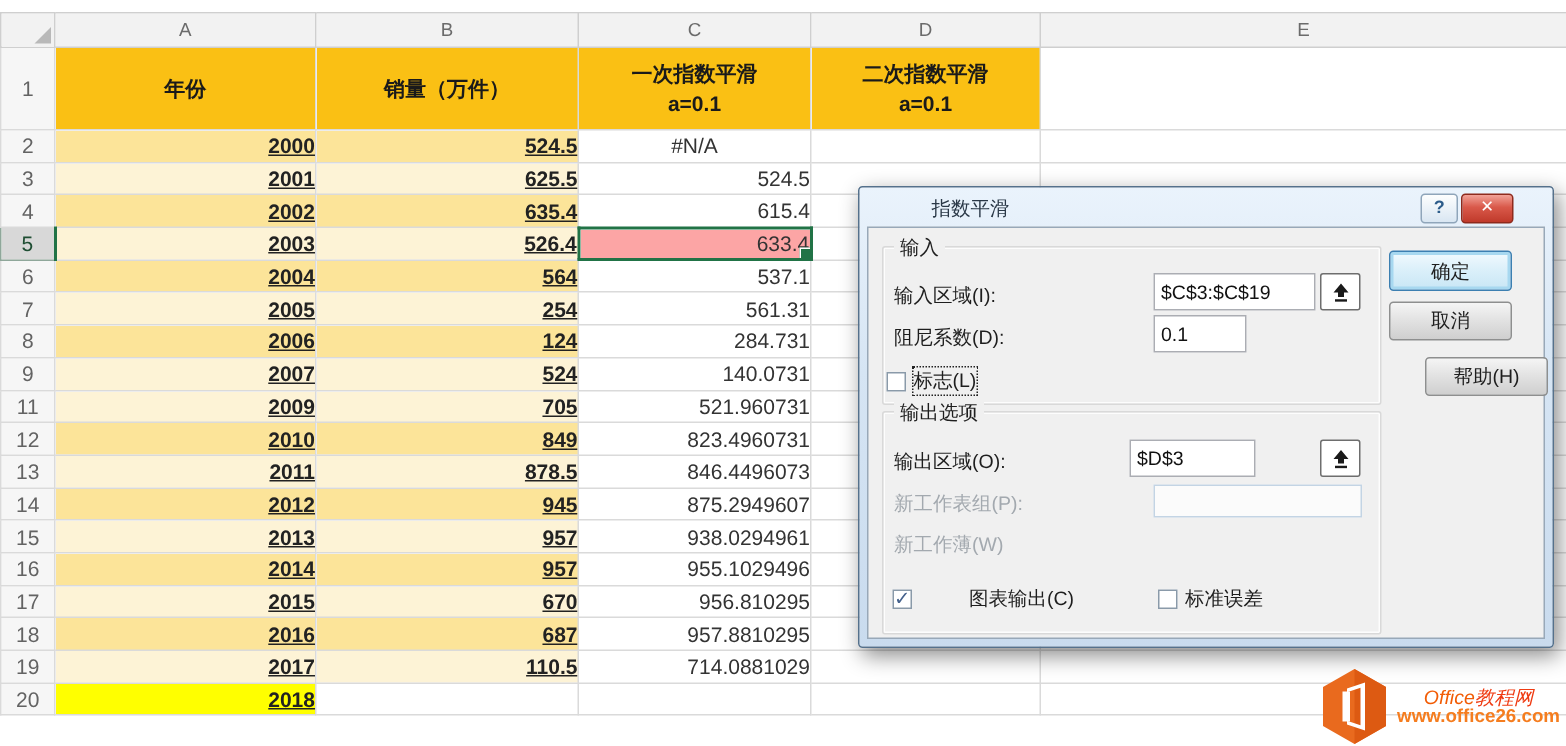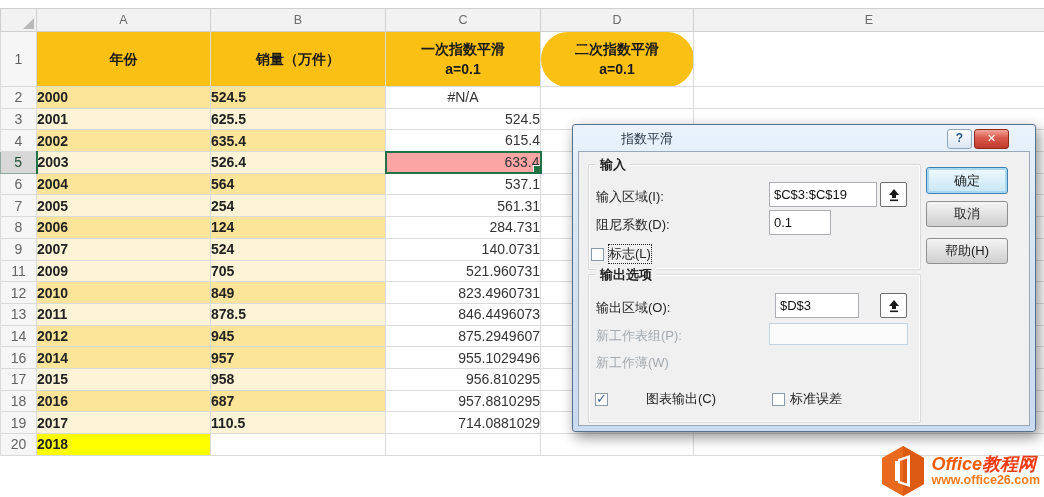--- a/index.html
+++ b/index.html
@@ -11,28 +11,28 @@
                 border:1px solid #DADADA;padding:0;font-size:14px;vertical-align:middle;}
   tr.letters td{height:23px;background:#F2F2F2;color:#6B6B6B;font-size:12.5px;
                 text-align:center;border-color:#CFCFCF;}
   td.corner{position:relative;background:#F2F2F2;}
   td.corner::after{content:"";position:absolute;right:2px;bottom:2px;width:0;height:0;
                 border-left:11px solid transparent;border-bottom:11px solid #B9B9B9;}
   td.sel-col{background:#D8D8D8;border-bottom:2px solid #217346;color:#1F4E33;}
   tr.header{height:55px;}
   td.gold{background:#FAC014;color:#1A1A1A;font-weight:bold;font-size:15px;
           text-align:center;line-height:1.45;border-color:#FAC014;border-right:2px solid #FFF;}
-  td.gold.last{border-right:1px solid #DADADA;border-radius:27px;}
+  td.gold.last{border-right:1px solid #DADADA;}
   td.rowhead{background:#F6F6F6;color:#636363;font-size:12.5px;text-align:center;border-color:#CFCFCF;}
   td.rowhead.sel{background:#D8D8D8;border:1px solid #8FA79A;border-right:2px solid #217346;color:#1F4E33;}
   tr.data{height:21.7px;}
   td.band-dark{background:#FCE499;}
   td.band-light{background:#FDF3D6;}
   td.yellow{background:#FFFF00;}
-  td.ab{font-weight:bold;text-align:left;color:#222;}
+  td.ab{font-weight:bold;text-align:right;color:#222;text-decoration:underline;}
   td.cval{text-align:right;padding-right:5px;font-size:13.5px;color:#333;background:#fff;}
   td.cval.center{text-align:center;padding-right:0;}
   td.blank{background:#fff;}
   td.active-cell{border:2px solid #217346 !important;position:relative;background:#fca5a5;}
   td.active-cell::after{content:"";position:absolute;right:-1px;bottom:-1px;width:6px;height:6px;
           background:#217346;border:1px solid #fff;}
   
   .dialog{position:absolute;left:572px;top:124px;width:462px;height:306px;
           background:linear-gradient(180deg,#EAF3FC 0%,#D6E5F4 40%,#C9DBEE 100%);
           border:1px solid #55718C;border-radius:3px;
@@ -41,21 +41,21 @@
   .dlg-title{position:absolute;left:14px;top:5px;font-size:13px;color:#2A3847;margin-left:34px;}
   .tb-btn{position:absolute;top:4px;height:18px;text-align:center;line-height:17px;
           border-radius:3px;font-size:12px;font-weight:bold;cursor:default;}
   .tb-help{right:63px;width:23px;background:linear-gradient(#FDFEFE,#D9E6F2);
           border:1px solid #8FA5BA;color:#2C5C8A;}
   .tb-close{right:26px;width:33px;background:linear-gradient(#F2A298,#D9594A 45%,#C03A2B);
           border:1px solid #8E2A1D;color:#fff;font-size:11px;line-height:16px;}
   .dlg-body{position:absolute;left:5px;right:5px;top:26px;bottom:5px;background:#F0F0F0;
           border:1px solid #98A8B8;font-size:13px;color:#1E1E1E;}
   .group{position:absolute;border:1px solid #D9D9D9;border-radius:2px;
-         box-shadow:inset 0 0 0 1px #FDFDFD;font-weight:bold;}
+         box-shadow:inset 0 0 0 1px #FDFDFD;}
   .g-input{left:9px;top:12px;width:331px;height:104px;}
   .g-output{left:9px;top:122px;width:331px;height:147px;}
   .group-label{position:absolute;top:-9px;left:7px;background:#F0F0F0;padding:0 4px;font-size:13px;}
   .fld-label{position:absolute;font-size:13px;color:#1E1E1E;}
   .fld-label.disabled{color:#A3A9AF;}
   input.txt{position:absolute;box-sizing:border-box;height:25px;border:1px solid #ABADB3;
           background:#fff;font-family:inherit;font-size:13px;padding:0 4px;color:#111;}
   input.txt.disabled{background:#FBFBFB;border:1px solid #C3D4E4;height:22px;}
   .picker{position:absolute;box-sizing:border-box;width:27px;height:25px;background:#fff;
           border:1px solid #6E6E6E;border-radius:2px;display:flex;align-items:center;
@@ -69,21 +69,21 @@
   .cb-label.focus{outline:1px dotted #222;}
   .dlg-btn{position:absolute;left:347px;width:82px;height:27px;box-sizing:border-box;
       background:linear-gradient(#F5F5F5,#E3E3E3 45%,#CFCFCF);border:1px solid #8E8F8F;
       border-radius:3px;font-family:inherit;font-size:13px;color:#1E1E1E;}
   .dlg-btn.default{border:1px solid #3C7FB1;box-shadow:inset 0 0 0 2px #A7D8F0;
       background:linear-gradient(#F2FAFE,#DCF0FA 45%,#C8E6F5);}
   
   .logo{position:absolute;right:4px;bottom:0;height:52px;z-index:30;display:flex;
         align-items:center;gap:4px;}
   .logo-text{display:flex;flex-direction:column;line-height:1.05;}
-  .logo-line1{font-size:18px;font-weight:bold;font-style:italic;}
+  .logo-line1{font-size:13px;font-weight:normal;font-style:italic;text-align:center;}
   .logo-office{color:#F25C05;}
   .logo-cn{color:#EF3B12;}
   .logo-line2{font-size:12.5px;font-weight:bold;color:#F57D1F;text-align:right;}
 </style>
 </head>
 <body>
 
 <div class="topstrip"></div>
 
 <table class="grid">
@@ -212,31 +212,39 @@
       </tr>
       <tr class="data">
         <td class="rowhead">14</td>
         <td class="ab band-dark">2012</td>
         <td class="ab band-dark">945</td>
         <td class="cval">875.2949607</td>
         <td class="blank"></td>
         <td class="blank"></td>
       </tr>
       <tr class="data">
+        <td class="rowhead">15</td>
+        <td class="ab band-light">2013</td>
+        <td class="ab band-light">957</td>
+        <td class="cval">938.0294961</td>
+        <td class="blank"></td>
+        <td class="blank"></td>
+      </tr>
+      <tr class="data">
         <td class="rowhead">16</td>
         <td class="ab band-dark">2014</td>
         <td class="ab band-dark">957</td>
         <td class="cval">955.1029496</td>
         <td class="blank"></td>
         <td class="blank"></td>
       </tr>
       <tr class="data">
         <td class="rowhead">17</td>
         <td class="ab band-light">2015</td>
-        <td class="ab band-light">958</td>
+        <td class="ab band-light">670</td>
         <td class="cval">956.810295</td>
         <td class="blank"></td>
         <td class="blank"></td>
       </tr>
       <tr class="data">
         <td class="rowhead">18</td>
         <td class="ab band-dark">2016</td>
         <td class="ab band-dark">687</td>
         <td class="cval">957.8810295</td>
         <td class="blank"></td>
@@ -284,42 +292,42 @@
     <input class="txt" style="left: 190px; top: 58px; width: 62px;" value="0.1">
     <div class="cbrow" style="left:12px;top:93px;">
       <span class="cb" id="cb-labels"></span>
       <span class="cb-label focus">标志(L)</span>
     </div>
 
     <div class="group g-output">
       <span class="group-label">输出选项</span>
     </div>
     <span class="fld-label" style="left:17px;top:147px;">输出区域(O):</span>
-    <input class="txt" style="left: 196px; top: 141px; width: 84px;" value="$D$3">
+    <input class="txt" style="left: 174px; top: 141px; width: 84px;" value="$D$3">
     <button class="picker" style="left:301px;top:141px;">
       <svg width="14" height="14" viewBox="0 0 14 14">
         <path d="M7 1 L12 7 H9 V10 H5 V7 H2 Z" fill="#1a1a1a"></path>
         <rect x="3" y="11.5" width="8" height="1.6" fill="#1a1a1a"></rect>
       </svg>
     </button>
     <span class="fld-label disabled" style="left:17px;top:175px;">新工作表组(P):</span>
     <input class="txt disabled" style="left: 190px; top: 171px; width: 139px;" disabled="" value="">
     <span class="fld-label disabled" style="left:17px;top:202px;">新工作薄(W)</span>
     <div class="cbrow" style="left:16px;top:238px;gap:38px;">
       <span class="cb checked" id="cb-chart"></span>
       <span class="cb-label">图表输出(C)</span>
     </div>
     <div class="cbrow" style="left:193px;top:238px;">
       <span class="cb" id="cb-stderr"></span>
       <span class="cb-label">标准误差</span>
     </div>
 
     <button class="dlg-btn default" style="top:15px;">确定</button>
     <button class="dlg-btn" style="top:49px;height:26px;">取消</button>
-    <button class="dlg-btn" style="top:86px;height:26px;">帮助(H)</button>
+    <button class="dlg-btn" style="top:86px;height:26px;margin-left:24px;">帮助(H)</button>
   </div>
 </div>
 
 <div class="logo">
   <svg width="48" height="52" viewBox="0 0 48 52">
     <polygon points="24,1 45,13 45,39 24,51 3,39 3,13" fill="#E96A1E"></polygon>
     <polygon points="24,1 45,13 45,39 24,51" fill="#DD5A12"></polygon>
     <path d="M19 14 L31 10 V42 L19 38 V35.5 L28 38.5 V13.5 L19 16.5 Z" fill="#fff"></path>
     <rect x="16" y="16" width="5" height="20" fill="#fff"></rect>
   </svg>

